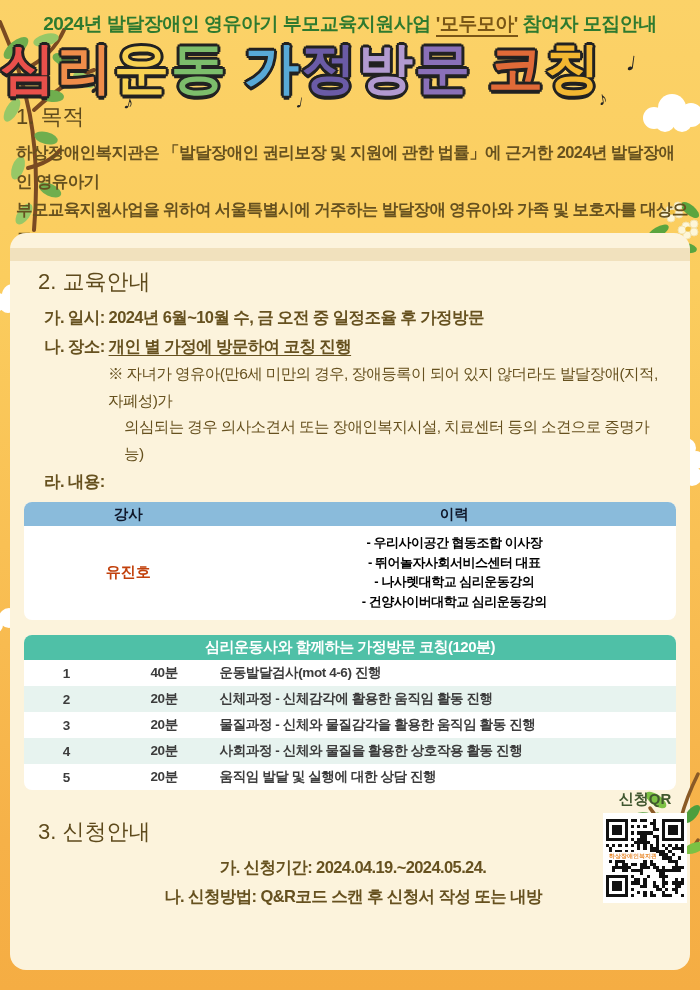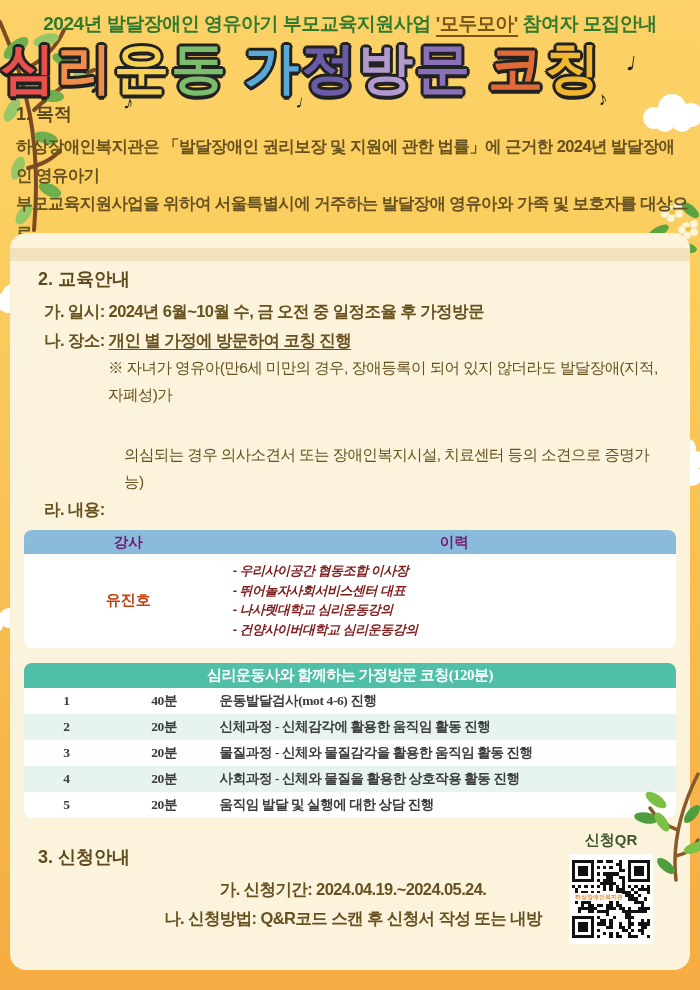--- a/index.html
+++ b/index.html
@@ -12,55 +12,55 @@
   .top-banner .hl{color:#7a5616;border-bottom:2px solid #7a5616;padding-bottom:1px;}
   
   .main-title{position:absolute;top:38px;left:0;width:100%;text-align:left;
     font-size:55px;font-weight:900;letter-spacing:2px;line-height:1.1;}
   .tl{text-shadow:-2px -2px 0 #222,2px -2px 0 #222,-2px 2px 0 #222,2px 2px 0 #222,
       -3px 0 0 #222,3px 0 0 #222,0 -3px 0 #222,0 3px 0 #222,0 4px 0 #222;}
   .tl.sp{display:inline-block;width:16px;}
   .note{position:absolute;color:#242424;font-weight:400;}
   
   .purpose{position:absolute;left:16px;top:102px;width:672px;color:#66511f;}
-  .sec-h{font-size:18px;font-weight:700;color:#5e4a1c;margin:0 0 6px 0;}
+  .sec-h{font-size:22px;font-weight:400;color:#5e4a1c;margin:0 0 6px 0;}
   .purpose .pline{font-size:16.5px;font-weight:700;line-height:28.5px;letter-spacing:-0.6px;}
   
   .big-panel{position:absolute;left:10px;top:233px;width:680px;height:737px;
     background:#fcf3dc;border-radius:16px;overflow:hidden;}
   .panel-band{position:absolute;top:15px;left:0;width:100%;height:13px;background:#f1e1bd;}
   .panel-inner{position:relative;padding:34px 0 0 0;color:#66511f;}
   .edu{padding:0 28px;}
   .edu .eline{font-size:16.5px;font-weight:700;line-height:29px;letter-spacing:-0.6px;padding-left:6px;}
   .edu .eline .ul{text-decoration:underline;text-underline-offset:3px;}
   .edu .nline{font-size:15.5px;font-weight:400;line-height:26.5px;letter-spacing:-0.6px;}
-  .n1{padding-left:70px;} .n2{padding-left:86px;margin-top:34px;}
+  .n1{padding-left:70px;} .n2{padding-left:86px;}
   
   .itable{margin:6px 14px 0 14px;border-radius:8px;overflow:hidden;background:#fff;}
-  .ithead{display:flex;background:#8abbdb;color:#701a75;font-weight:700;font-size:14.5px;height:24px;align-items:center;}
+  .ithead{display:flex;background:#8abbdb;color:#0f172a;font-weight:700;font-size:14.5px;height:24px;align-items:center;}
   .ith.c1{width:32%;text-align:center;} .ith.c2{width:68%;text-align:center;}
   .itbody{display:flex;padding:7px 0 9px 0;}
   .itname{width:32%;display:flex;align-items:center;justify-content:center;
     font-size:15px;font-weight:700;color:#c2410c;}
-  .itcareer{width:68%;color:#7f1d1d;font-style:italic;}
+  .itcareer{width:68%;text-align:center;color:#000000;}
   .career-line{font-size:13px;font-weight:700;line-height:19.5px;letter-spacing:-0.5px;}
   
-  .ptable{margin:15px 14px 0 14px;border-radius:8px;overflow:hidden;background:#fff;font-family:Liberation Serif, serif;}
+  .ptable{margin:15px 14px 0 14px;border-radius:8px;overflow:hidden;background:#fff;}
   .pthead{background:#4fc0a7;color:#fff;font-weight:700;font-size:15px;height:25px;
     display:flex;align-items:center;justify-content:center;letter-spacing:-0.5px;}
   .prow{display:flex;height:26px;align-items:center;color:#3c3c3c;font-weight:700;}
   .prow:nth-child(even){background:#e7f3ef;}
   .pcell{font-size:13.5px;letter-spacing:-0.4px;}
   .pcell.no{width:13%;text-align:center;}
   .pcell.time{width:17%;text-align:center;}
   .pcell.desc{flex:1;text-align:left;}
   
   .apply{position:relative;padding:27px 28px 0 28px;}
   .apply .aline{font-size:16.5px;font-weight:700;line-height:28.5px;letter-spacing:-0.6px;padding-left:6px;text-align:center;}
-  .qr-wrap{position:absolute;top:0px;right:36px;width:86px;text-align:center;z-index:3;margin-top:13px;}
+  .qr-wrap{position:absolute;top:0px;right:2px;width:86px;text-align:center;z-index:3;}
   .qr-label{font-size:15px;font-weight:800;color:#41572f;margin-bottom:4px;}
   .qr-box{position:relative;width:78px;height:84px;background:#fff;padding:3px;margin:0 auto;}
   .qr-box svg{width:100%;height:100%;display:block;}
   .qr-inner-label{position:absolute;left:5px;top:39px;background:#fff;font-size:6px;line-height:8px;
     color:#e98a2e;font-weight:700;padding:0 1px;white-space:nowrap;overflow:hidden;max-width:46px;}
   
   .deco{position:absolute;pointer-events:none;}
 </style>
 </head>
 <body>

